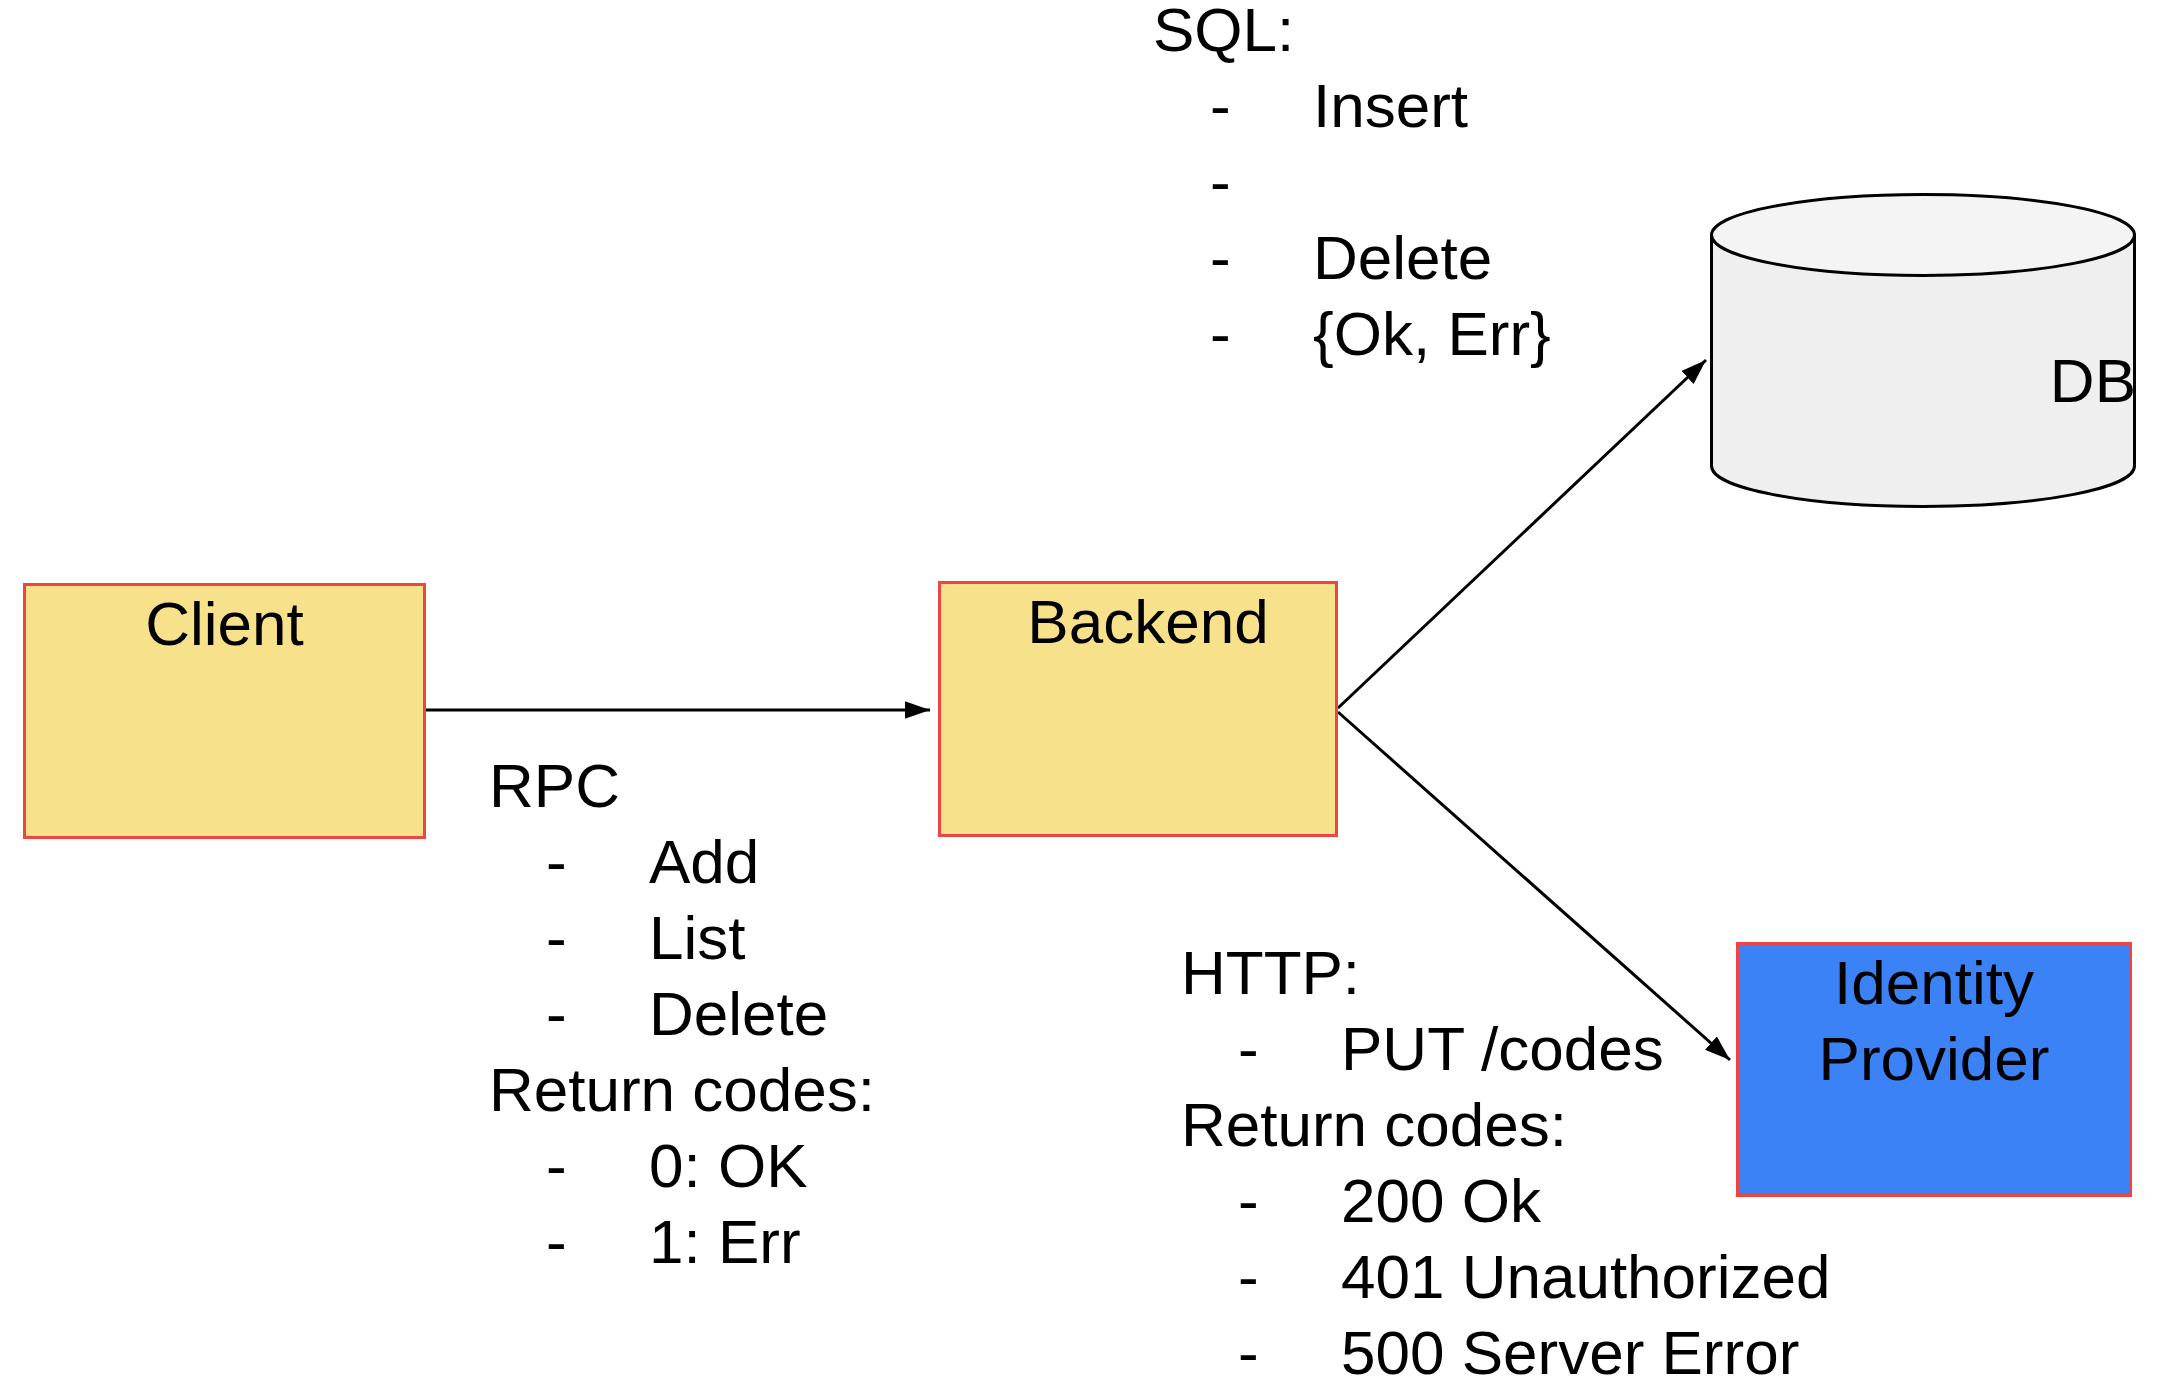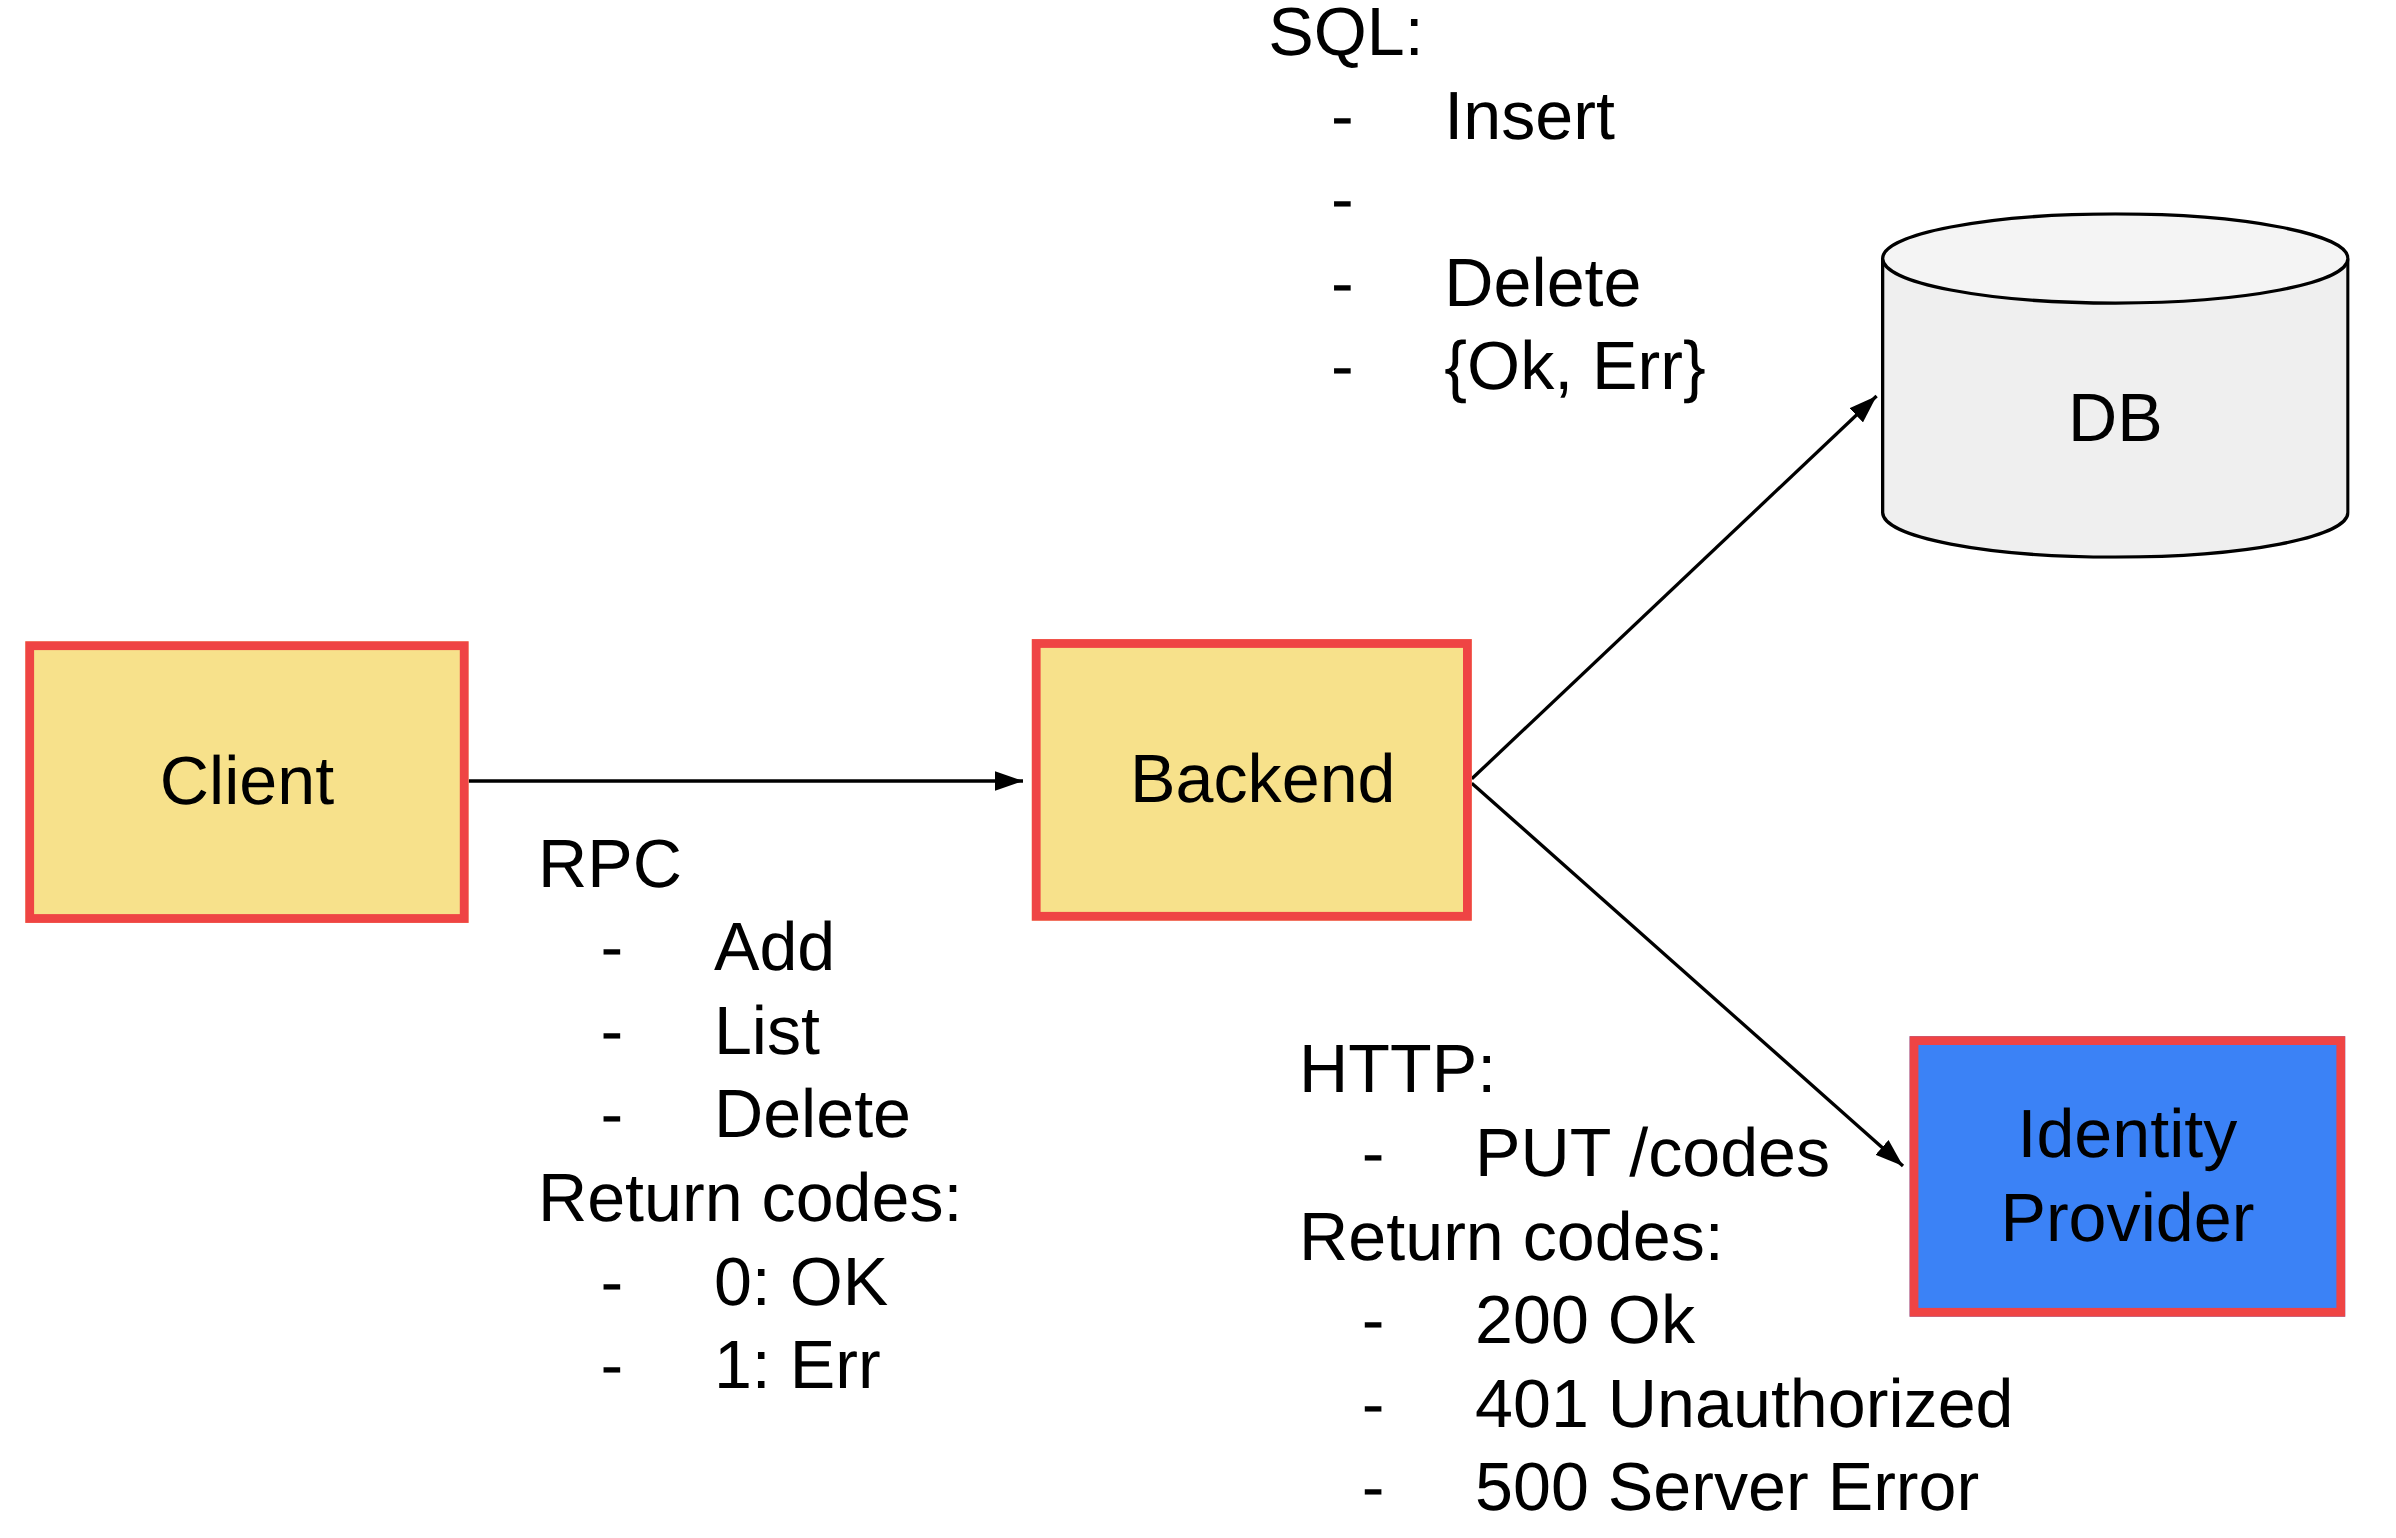--- a/index.html
+++ b/index.html
@@ -17,23 +17,22 @@
     overflow: hidden;
   }
   svg.arrows {
     position: absolute;
     left: 0; top: 0;
     width: 2178px;
     height: 1398px;
   }
   .node {
     position: absolute;
-    border: 8px solid #ef4444;
+    border: 3px solid #ef4444;
     display: flex;
-    align-items: center;
     justify-content: center;
     text-align: center;
     font-size: 62px;
     line-height: 76px;
     box-sizing: border-box;
   }
   .node.yellow { background: #f7e18b; }
   .node.gray   { background: #3b82f6; }
   #client  { left: 23px;   top: 583px; width: 403px; height: 256px; }
   #backend { left: 938px;  top: 581px; width: 400px; height: 256px; padding-left: 20px; }
@@ -42,21 +41,21 @@
   #db {
     position: absolute;
     left: 1710px; top: 193px;
     width: 426px; height: 315px;
   }
   #db svg { display: block; }
   #db .cyl-label {
     position: absolute;
     left: 0; top: 150px;
     width: 100%;
-    text-align: center;
+    text-align: right;
     font-size: 62px;
     line-height: 76px;
   }
 
   .tblock {
     position: absolute;
     font-size: 62px;
     line-height: 76px;
     white-space: nowrap;
   }

